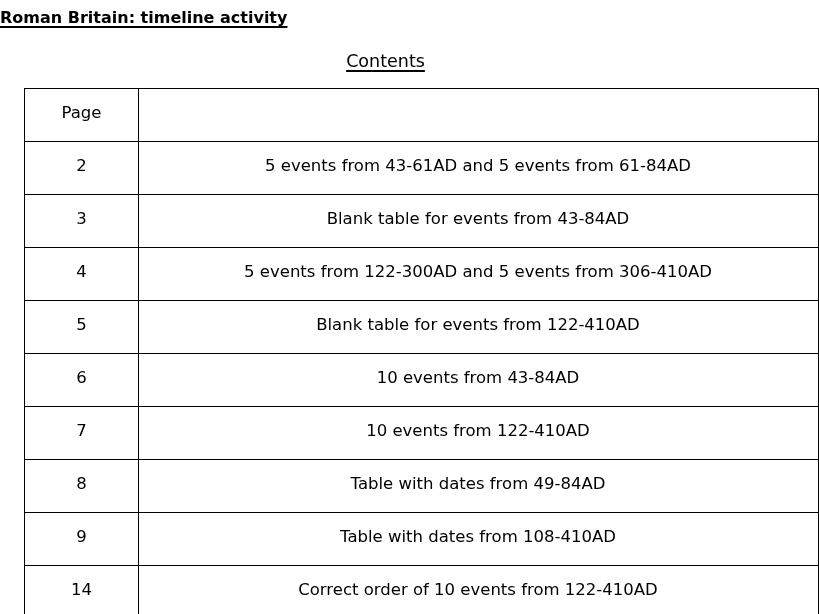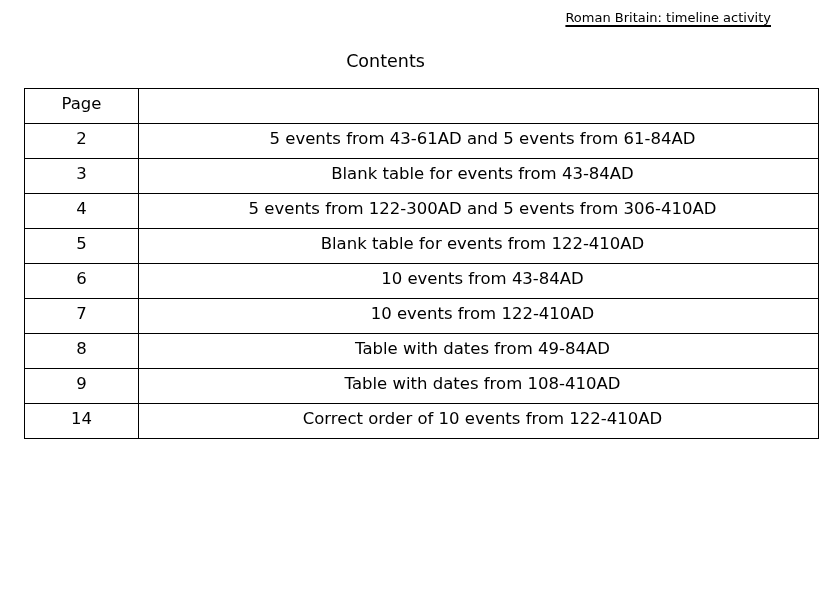--- a/index.html
+++ b/index.html
@@ -13,54 +13,56 @@
     body {
       position: relative;
       font-family: "DejaVu Sans", sans-serif;
       color: #000;
     }
     .doc-title {
       position: absolute;
       left: 0;
       width: 771px;
       top: 6px;
-      text-align: right;
-      font-size: 13px;
+      text-align: left;
+      font-size: 16px;
       line-height: 24px;
+      font-weight: bold;
     }
     .doc-title span {
       text-decoration: underline;
       text-underline-offset: 3px;
       text-decoration-thickness: 1.5px;
     }
     .doc-subtitle {
       position: absolute;
       left: 0;
       width: 771px;
       top: 49px;
       text-align: center;
       font-size: 17.5px;
       line-height: 24px;
     }
     .doc-subtitle span {
+      text-decoration: underline;
       text-underline-offset: 3px;
       text-decoration-thickness: 1.5px;
     }
     table.contents {
       position: absolute;
       left: 24px;
       top: 88px;
       width: 794px;
       border-collapse: collapse;
       table-layout: fixed;
     }
     table.contents td, table.contents th {
       border: 1.5px solid #000;
       height: 34px;
-      padding: 0;
+      padding: 9px;
       font-size: 16.5px;
       font-weight: normal;
       vertical-align: top;
       line-height: 30px;
     }
     table.contents col.c-page { width: 114px; }
     table.contents col.c-desc { width: 680px; }
     .cell-page {
       text-align: center;
     }

